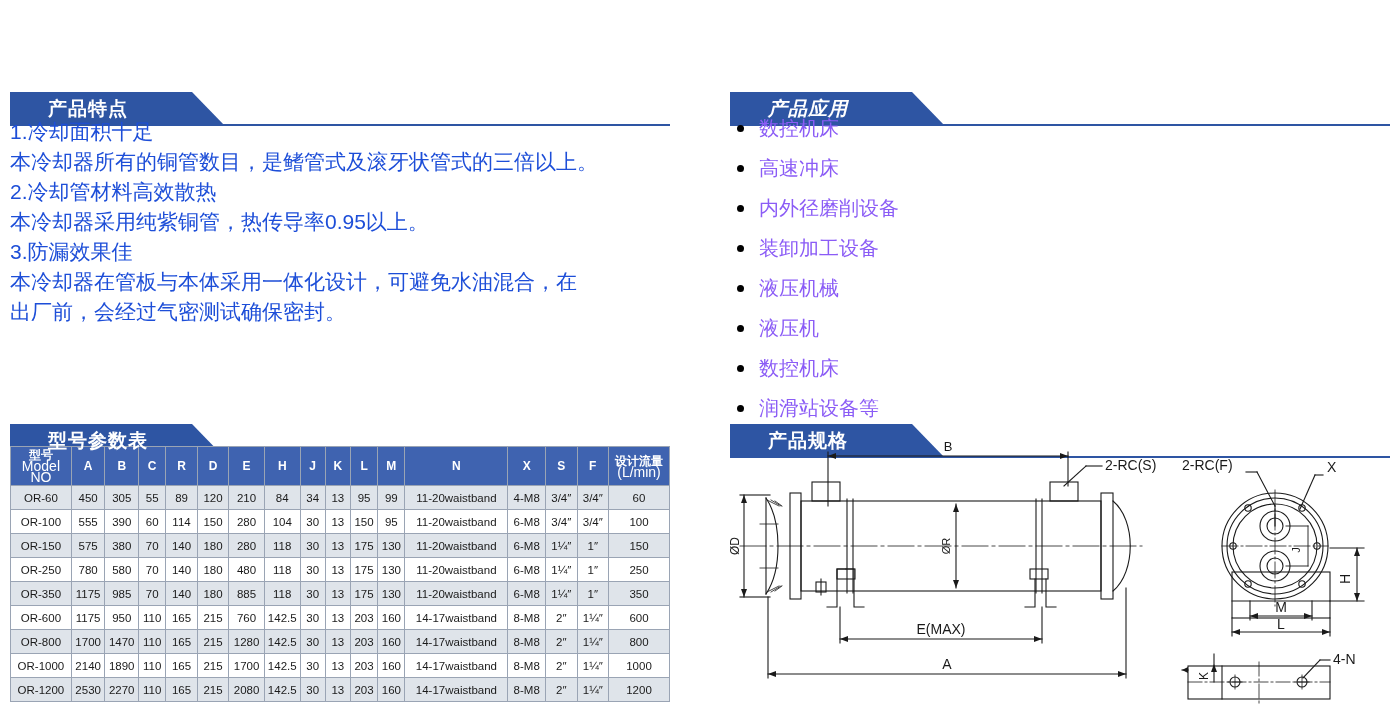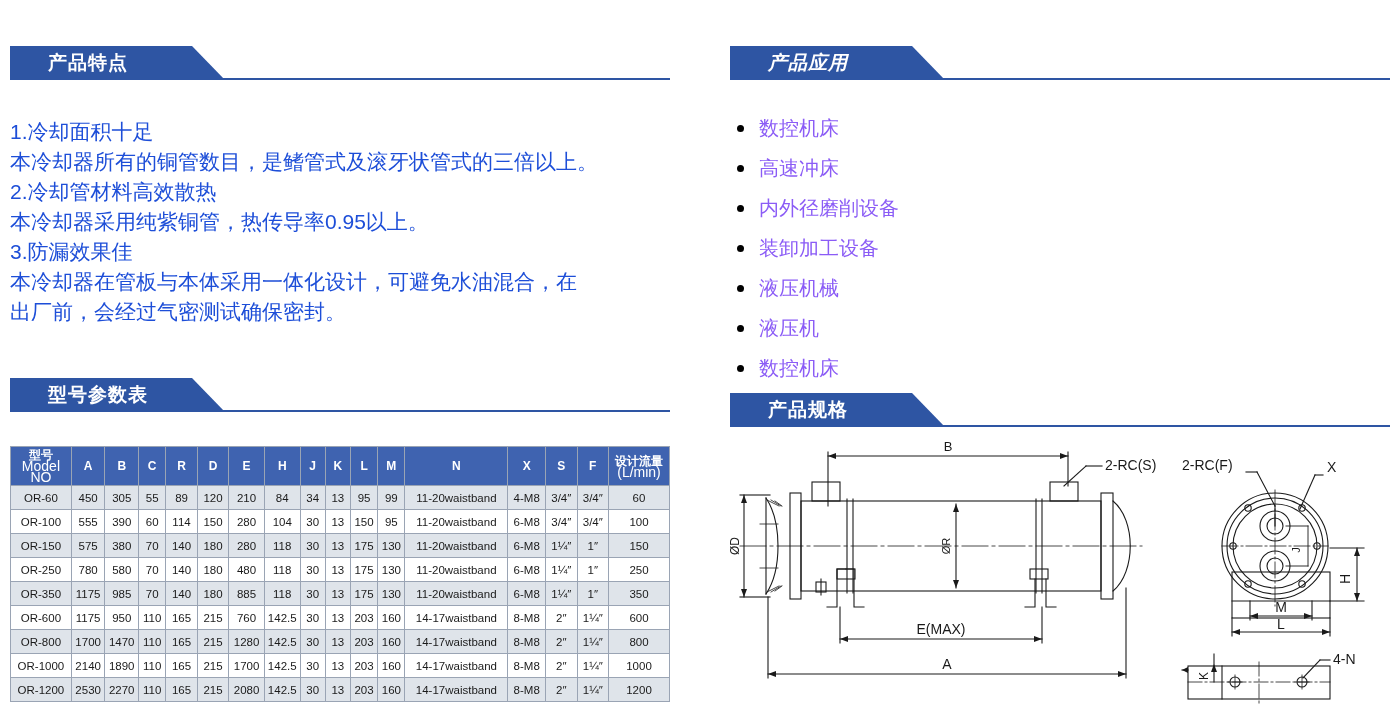--- a/index.html
+++ b/index.html
@@ -7,21 +7,21 @@
     margin: 0; padding: 0;
     width: 1400px; height: 724px;
     background: #ffffff;
     font-family: "Liberation Sans", "DejaVu Sans", sans-serif;
     color: #1a1a1a;
     overflow: hidden;
   }
   .page { position: relative; width: 1400px; height: 724px; }
 
   
-  .section { position: absolute; }
+  .section { position: absolute; margin-top: 46px; }
   .banner {
     position: relative;
     height: 34px;
     width: 100%;
   }
   .banner-shape {
     position: absolute;
     left: 0; top: 0;
     height: 34px;
     width: 215px;
@@ -394,21 +394,21 @@
           <td>160</td>
           <td>14-17waistband</td>
           <td>8-M8</td>
           <td>2″</td>
           <td>1¼″</td>
           <td>1200</td>
         </tr>
       </tbody>
   </table>
 
-  <div class="section" style="left:730px; top:393px; width:660px;">
+  <div class="section" style="left:730px; top:378px; width:660px;">
     <div class="banner">
       <div class="banner-shape"></div>
       <div class="banner-title">产品规格</div>
     </div>
     <div class="banner-rule thin"></div>
   </div>
 
   <div class="drawing">
     <svg width="660" height="285" viewBox="0 0 660 285" fill="none" stroke="#1a1a1a" stroke-width="1.1" stroke-linecap="square" font-family="Liberation Sans, sans-serif" font-size="13" fill-opacity="1">
 

